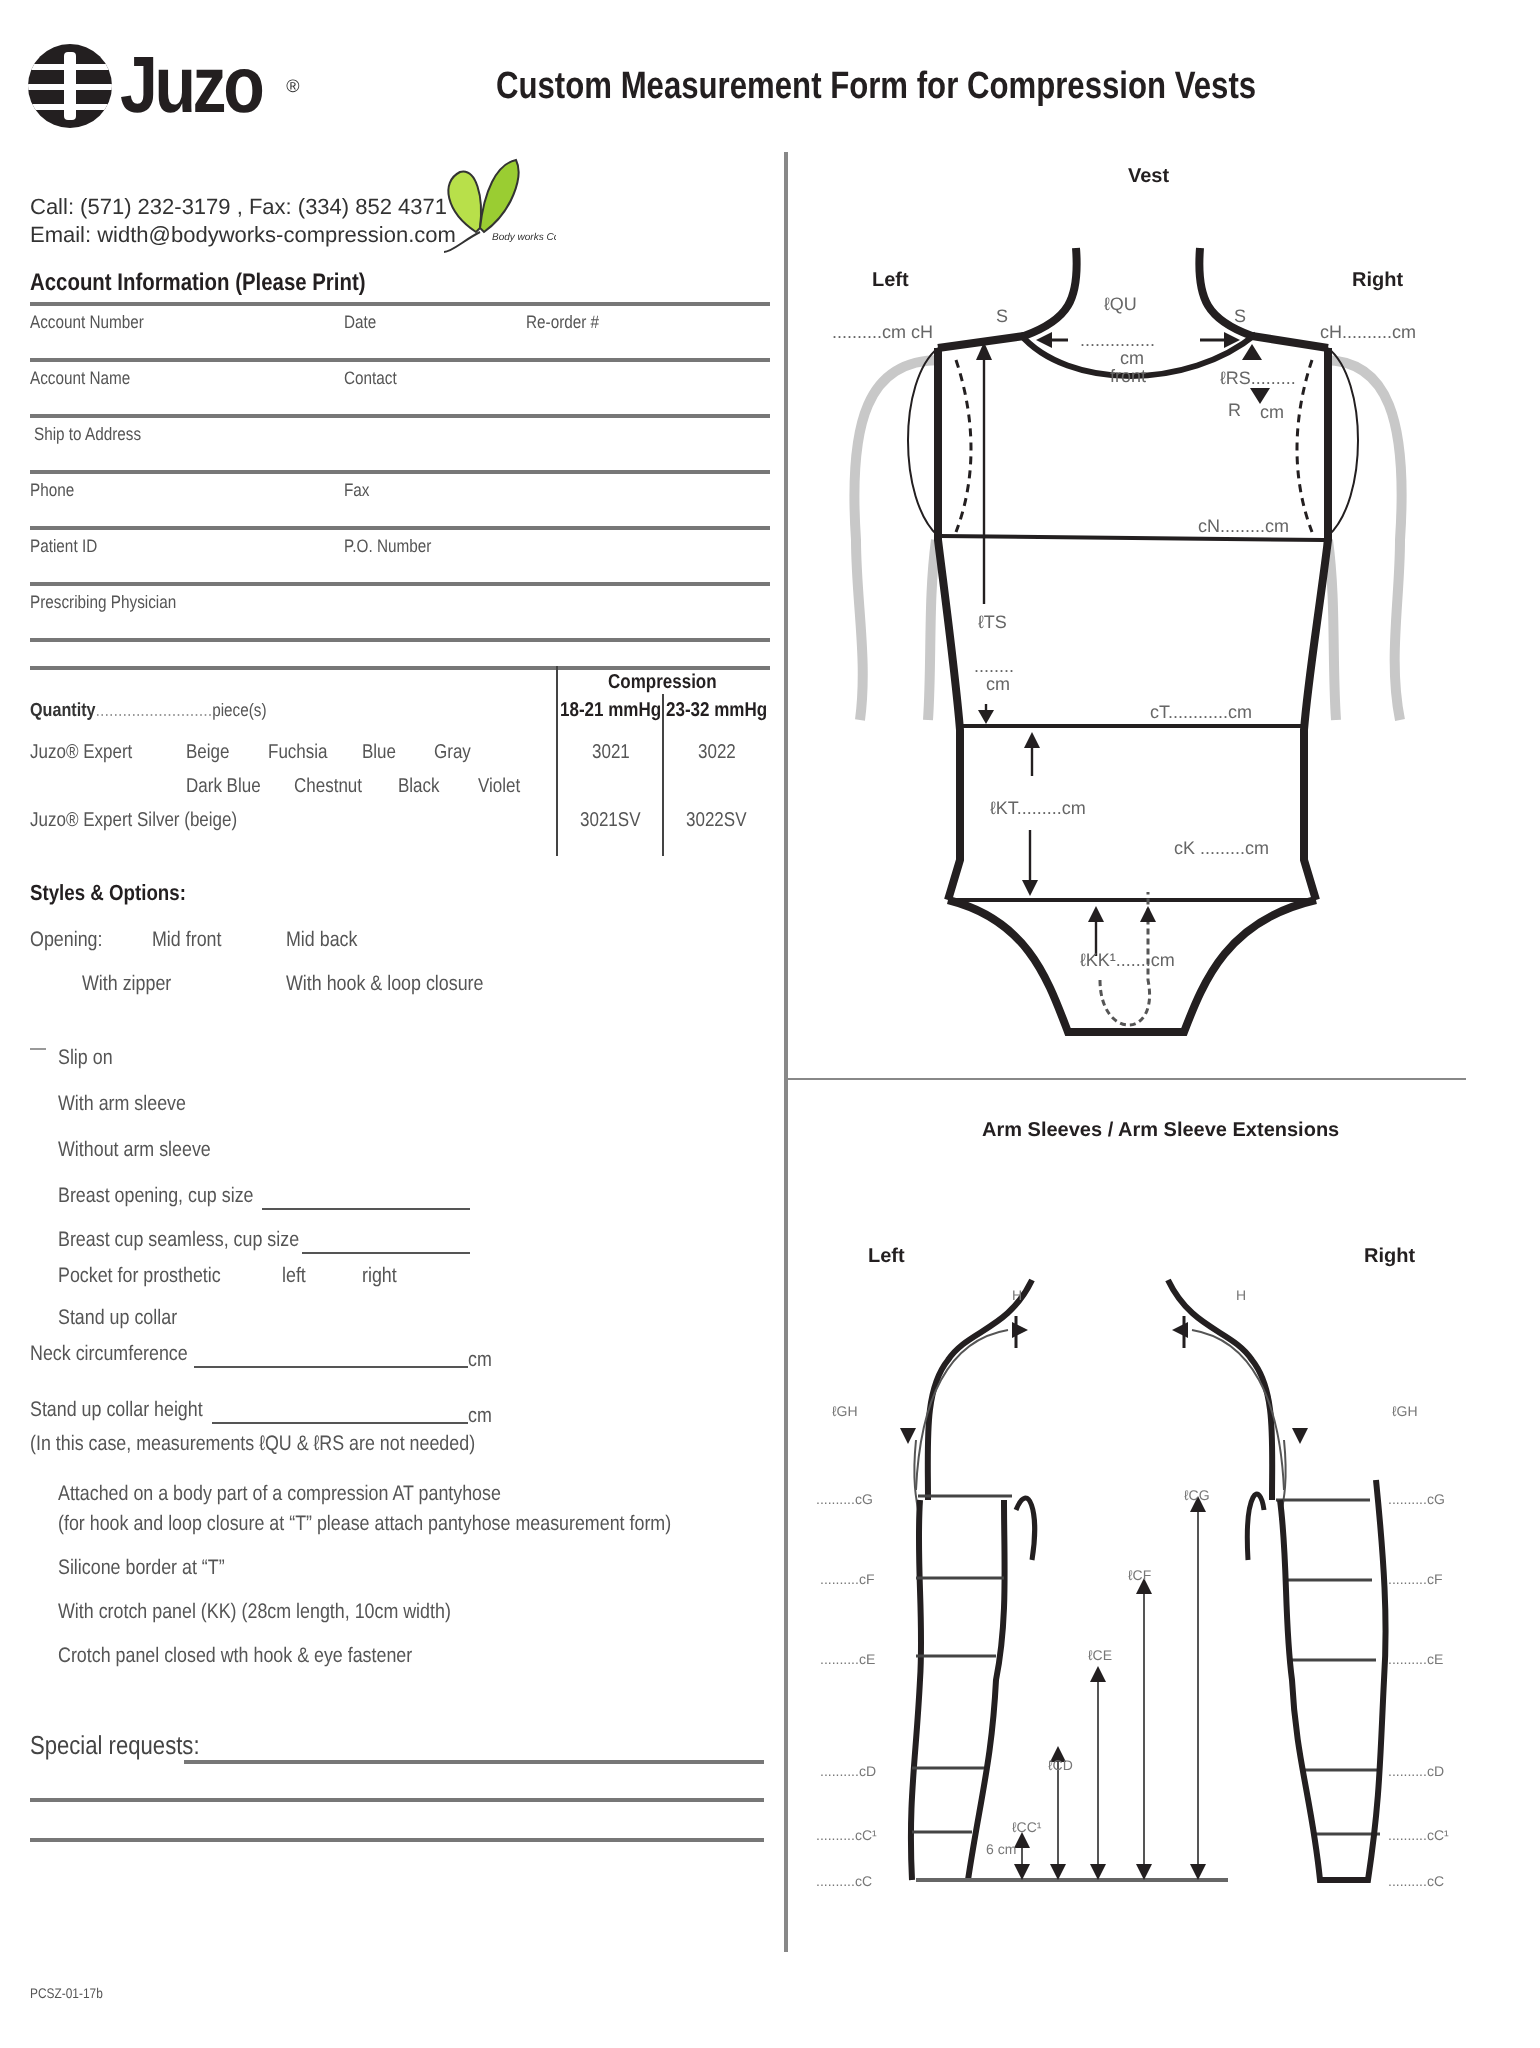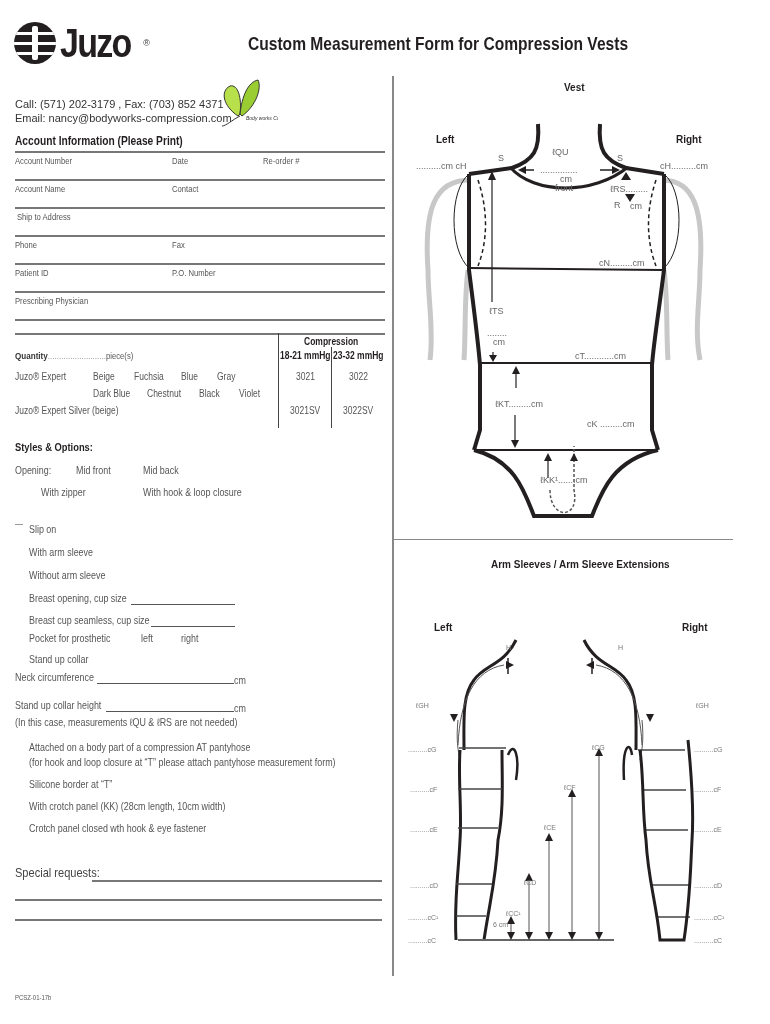--- a/index.html
+++ b/index.html
@@ -33,22 +33,22 @@
     <div class="stripe" style="top:20px"></div>
     <div class="stripe" style="top:30px"></div>
     <div class="staff"></div>
   </div>
   <span class="logo-text">Juzo</span>
   <span class="logo-reg">®</span>
 </div>
 
 <div class="abs title">Custom Measurement Form for Compression Vests</div>
 
-<div class="abs contact" style="top:98px">Call: (571) 202-3179   , Fax: (703) 852 4371</div>
-<div class="abs contact" style="top:112px">Email: nancy@bodyworks-compression.com</div>
+<div class="abs contact" style="top:98px">Call: (571) 232-3179   , Fax: (334) 852 4371</div>
+<div class="abs contact" style="top:112px">Email: width@bodyworks-compression.com</div>
 
 <div class="abs butterfly">
   <svg width="60" height="56" viewBox="0 0 60 56">
     <path d="M20 40 C5 30 2 15 12 10 C20 8 24 22 22 38 Z" fill="#b8e04a" stroke="#333" stroke-width="1"></path>
     <path d="M22 38 C24 20 30 6 40 4 C44 12 38 30 24 40 Z" fill="#9acd32" stroke="#333" stroke-width="1"></path>
     <path d="M22 40 C14 44 8 50 4 50" stroke="#333" fill="none" stroke-width="1"></path>
     <text x="28" y="44" font-size="5" font-style="italic" fill="#333">Body works Compression</text>
   </svg>
 </div>
 

